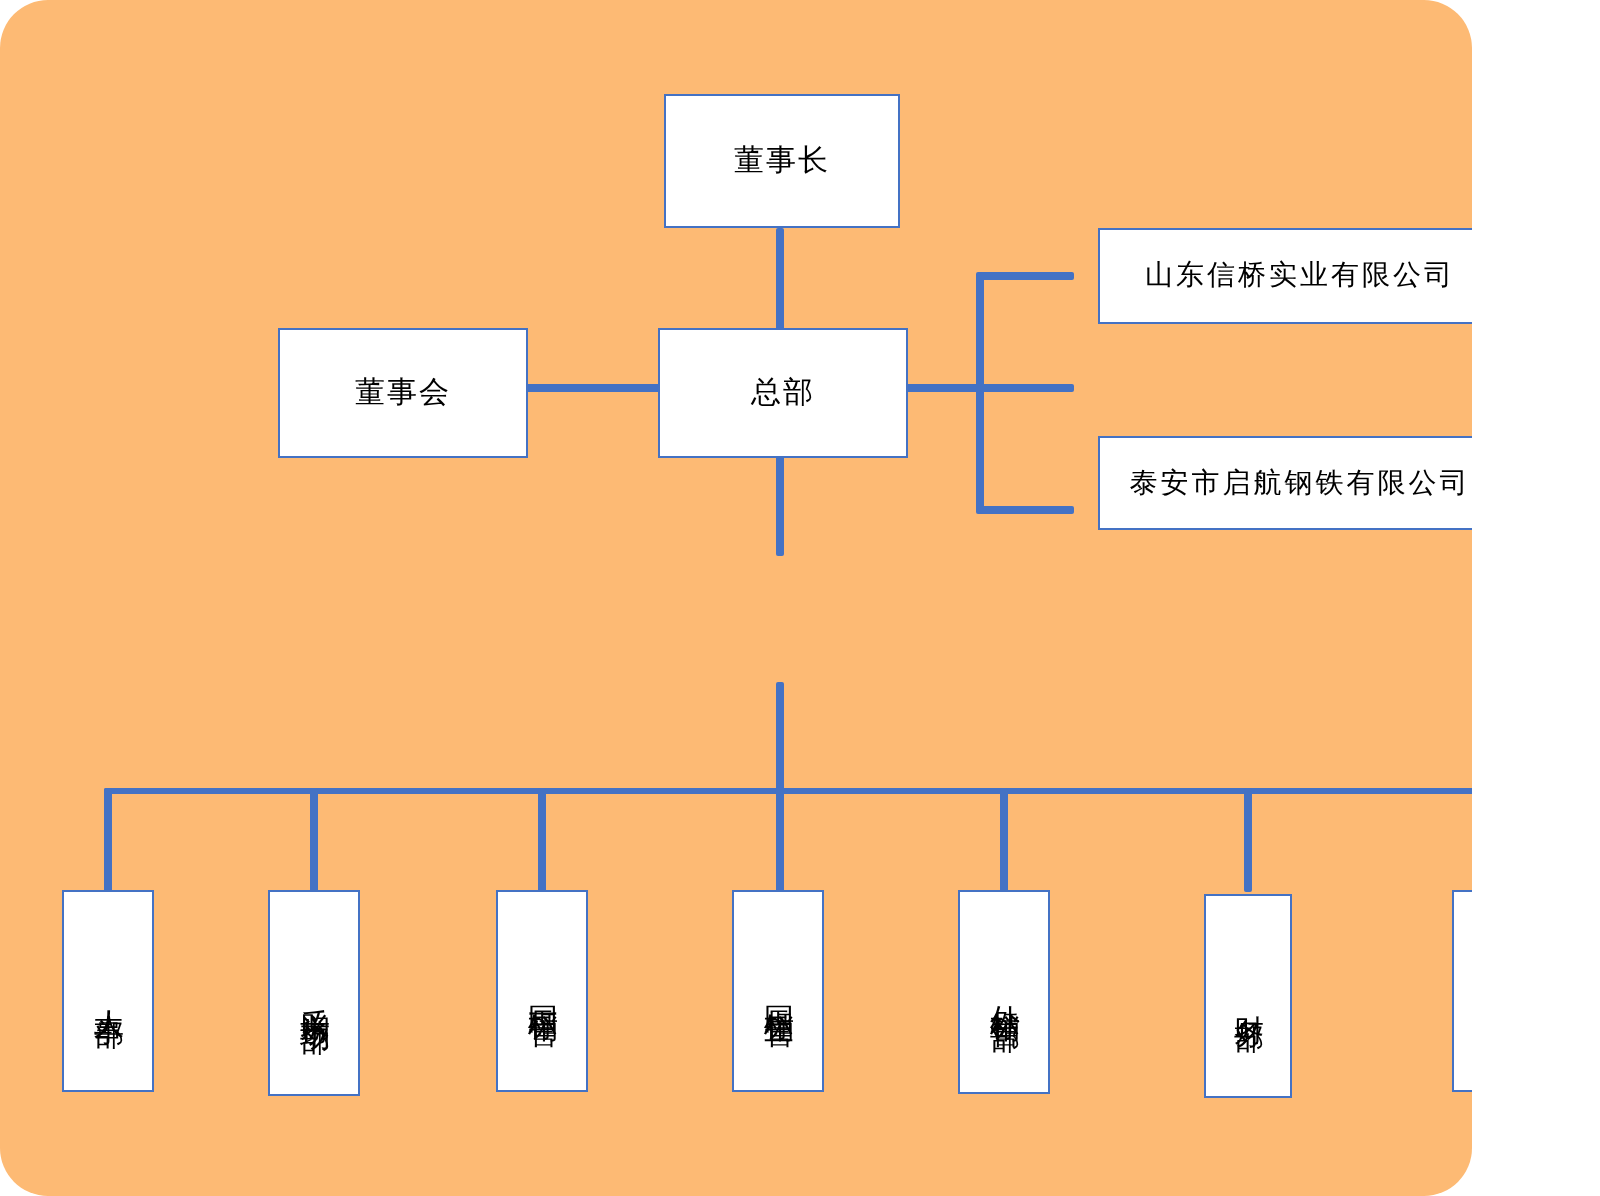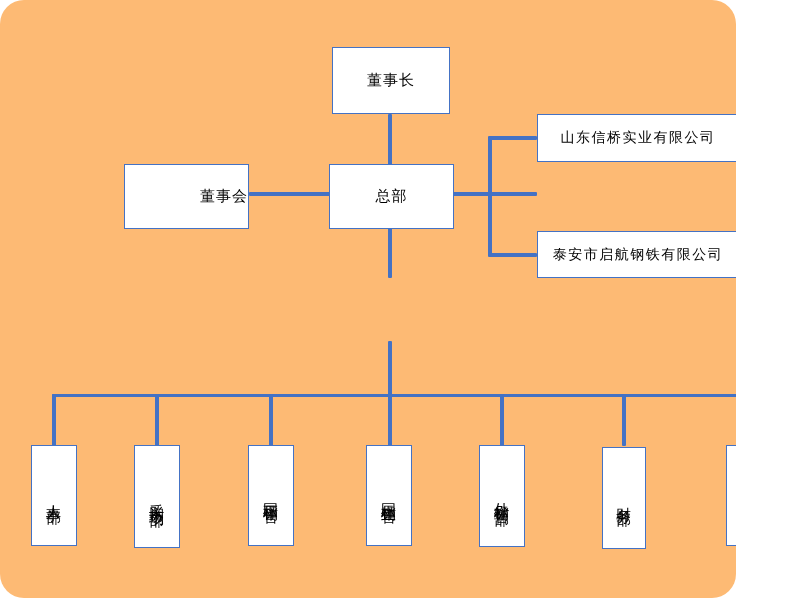--- a/index.html
+++ b/index.html
@@ -33,20 +33,21 @@
     align-items: center;
     justify-content: center;
     color: #000000;
     z-index: 2;
     font-size: 15px;
     letter-spacing: 1px;
   }
   .node.company {
     font-size: 14px;
     letter-spacing: 1.5px;
+    margin-left: 12px;
   }
   .node.dept span {
     writing-mode: vertical-rl;
     text-orientation: upright;
     letter-spacing: 2px;
     font-size: 15px;
     line-height: 1;
   }
 </style>
 </head>
@@ -68,35 +69,35 @@
   <div class="conn" style="left:155px; top:394px; width:4px; height:52px;"></div>
   <div class="conn" style="left:269px; top:394px; width:4px; height:52px;"></div>
   <div class="conn" style="left:500px; top:394px; width:4px; height:52px;"></div>
   <div class="conn" style="left:622px; top:394px; width:4px; height:52px;"></div>
   <div class="conn" style="left:746px; top:394px; width:4px; height:52px;"></div>
 
   <div class="node" style="left:332px; top:47px; width:118px; height:67px;">
     <span>董事长</span>
   </div>
 
-  <div class="node" style="left:124px; top:164px; width:125px; height:65px;justify-content:flex-end;">
+  <div class="node" style="left:139px; top:164px; width:125px; height:65px;">
     <span>董事会</span>
   </div>
 
   <div class="node" style="left:329px; top:164px; width:125px; height:65px;">
     <span>总部</span>
   </div>
 
 
   <div class="node company" style="left:537px; top:114px; width:202px; height:48px;">
     <span>山东信桥实业有限公司</span>
   </div>
 
 
-  <div class="node company" style="left:537px; top:231px; width:202px; height:47px;">
+  <div class="node company" style="left:537px; top:218px; width:202px; height:47px;">
     <span>泰安市启航钢铁有限公司</span>
   </div>
 
   <div class="node dept" style="left:31px; top:445px; width:46px; height:101px;">
     <span>人事部</span>
   </div>
 
   <div class="node dept" style="left:134px; top:445px; width:46px; height:103px;">
     <span>采购市场部</span>
   </div>

